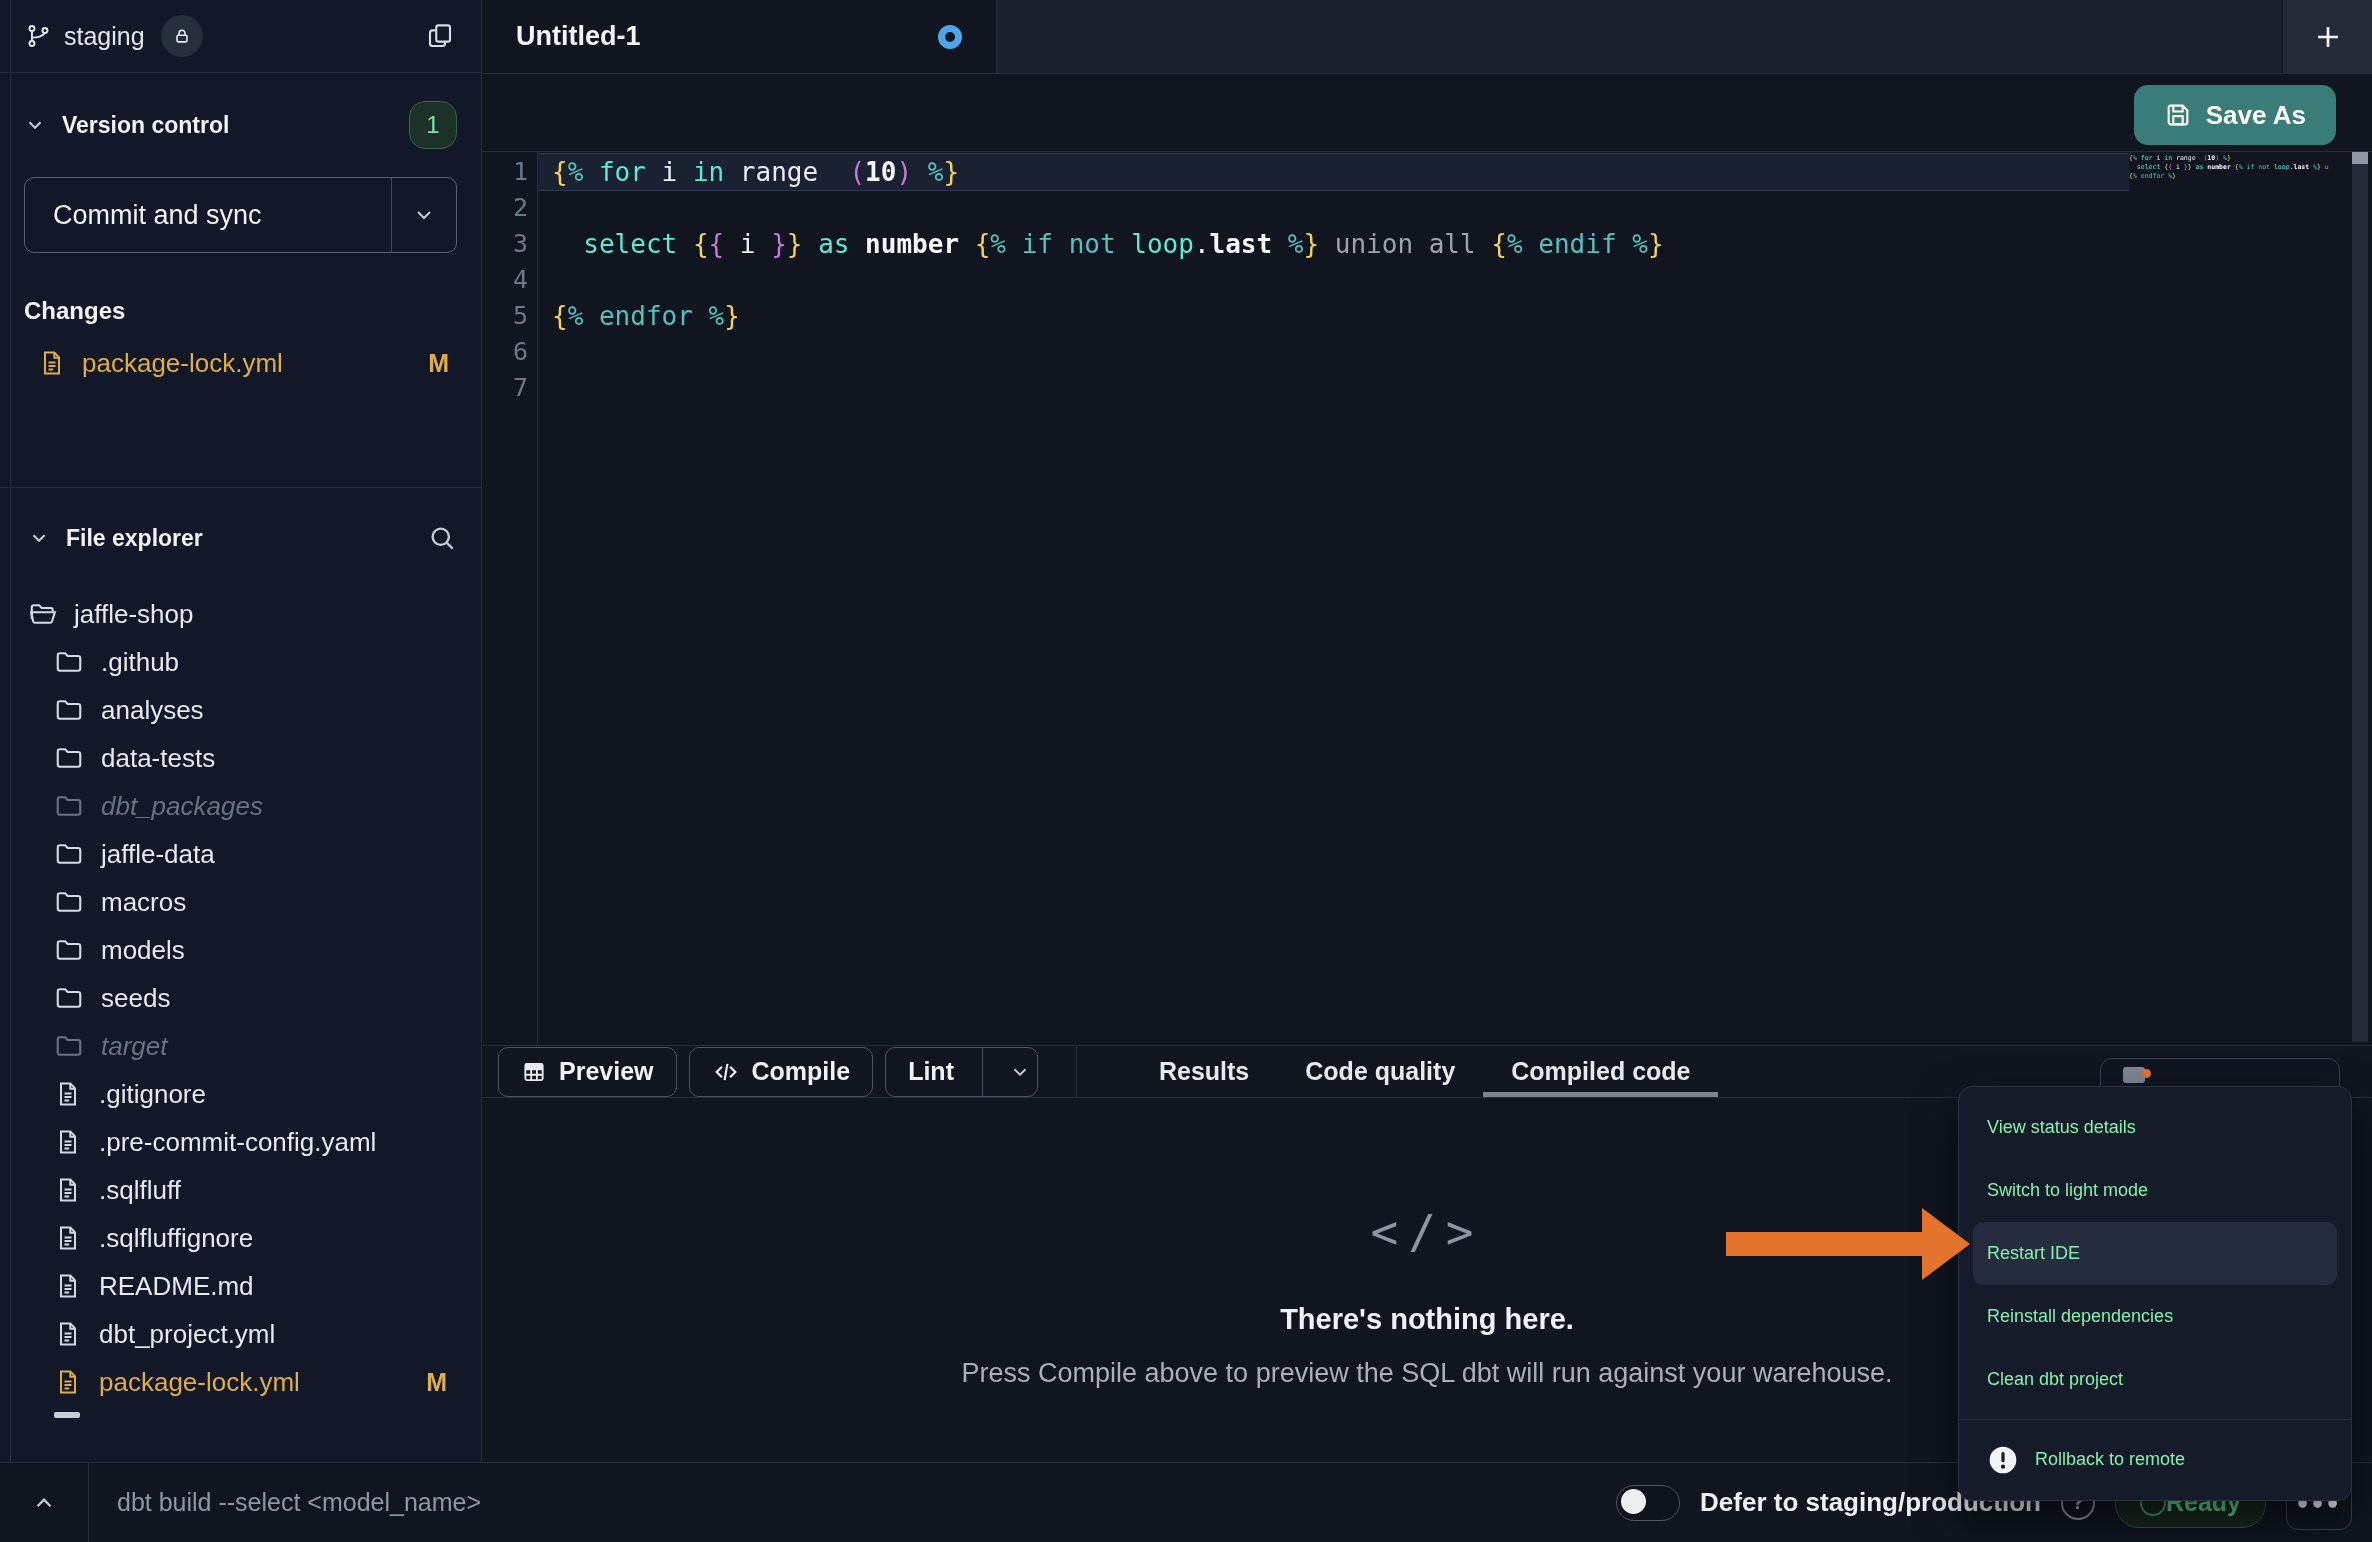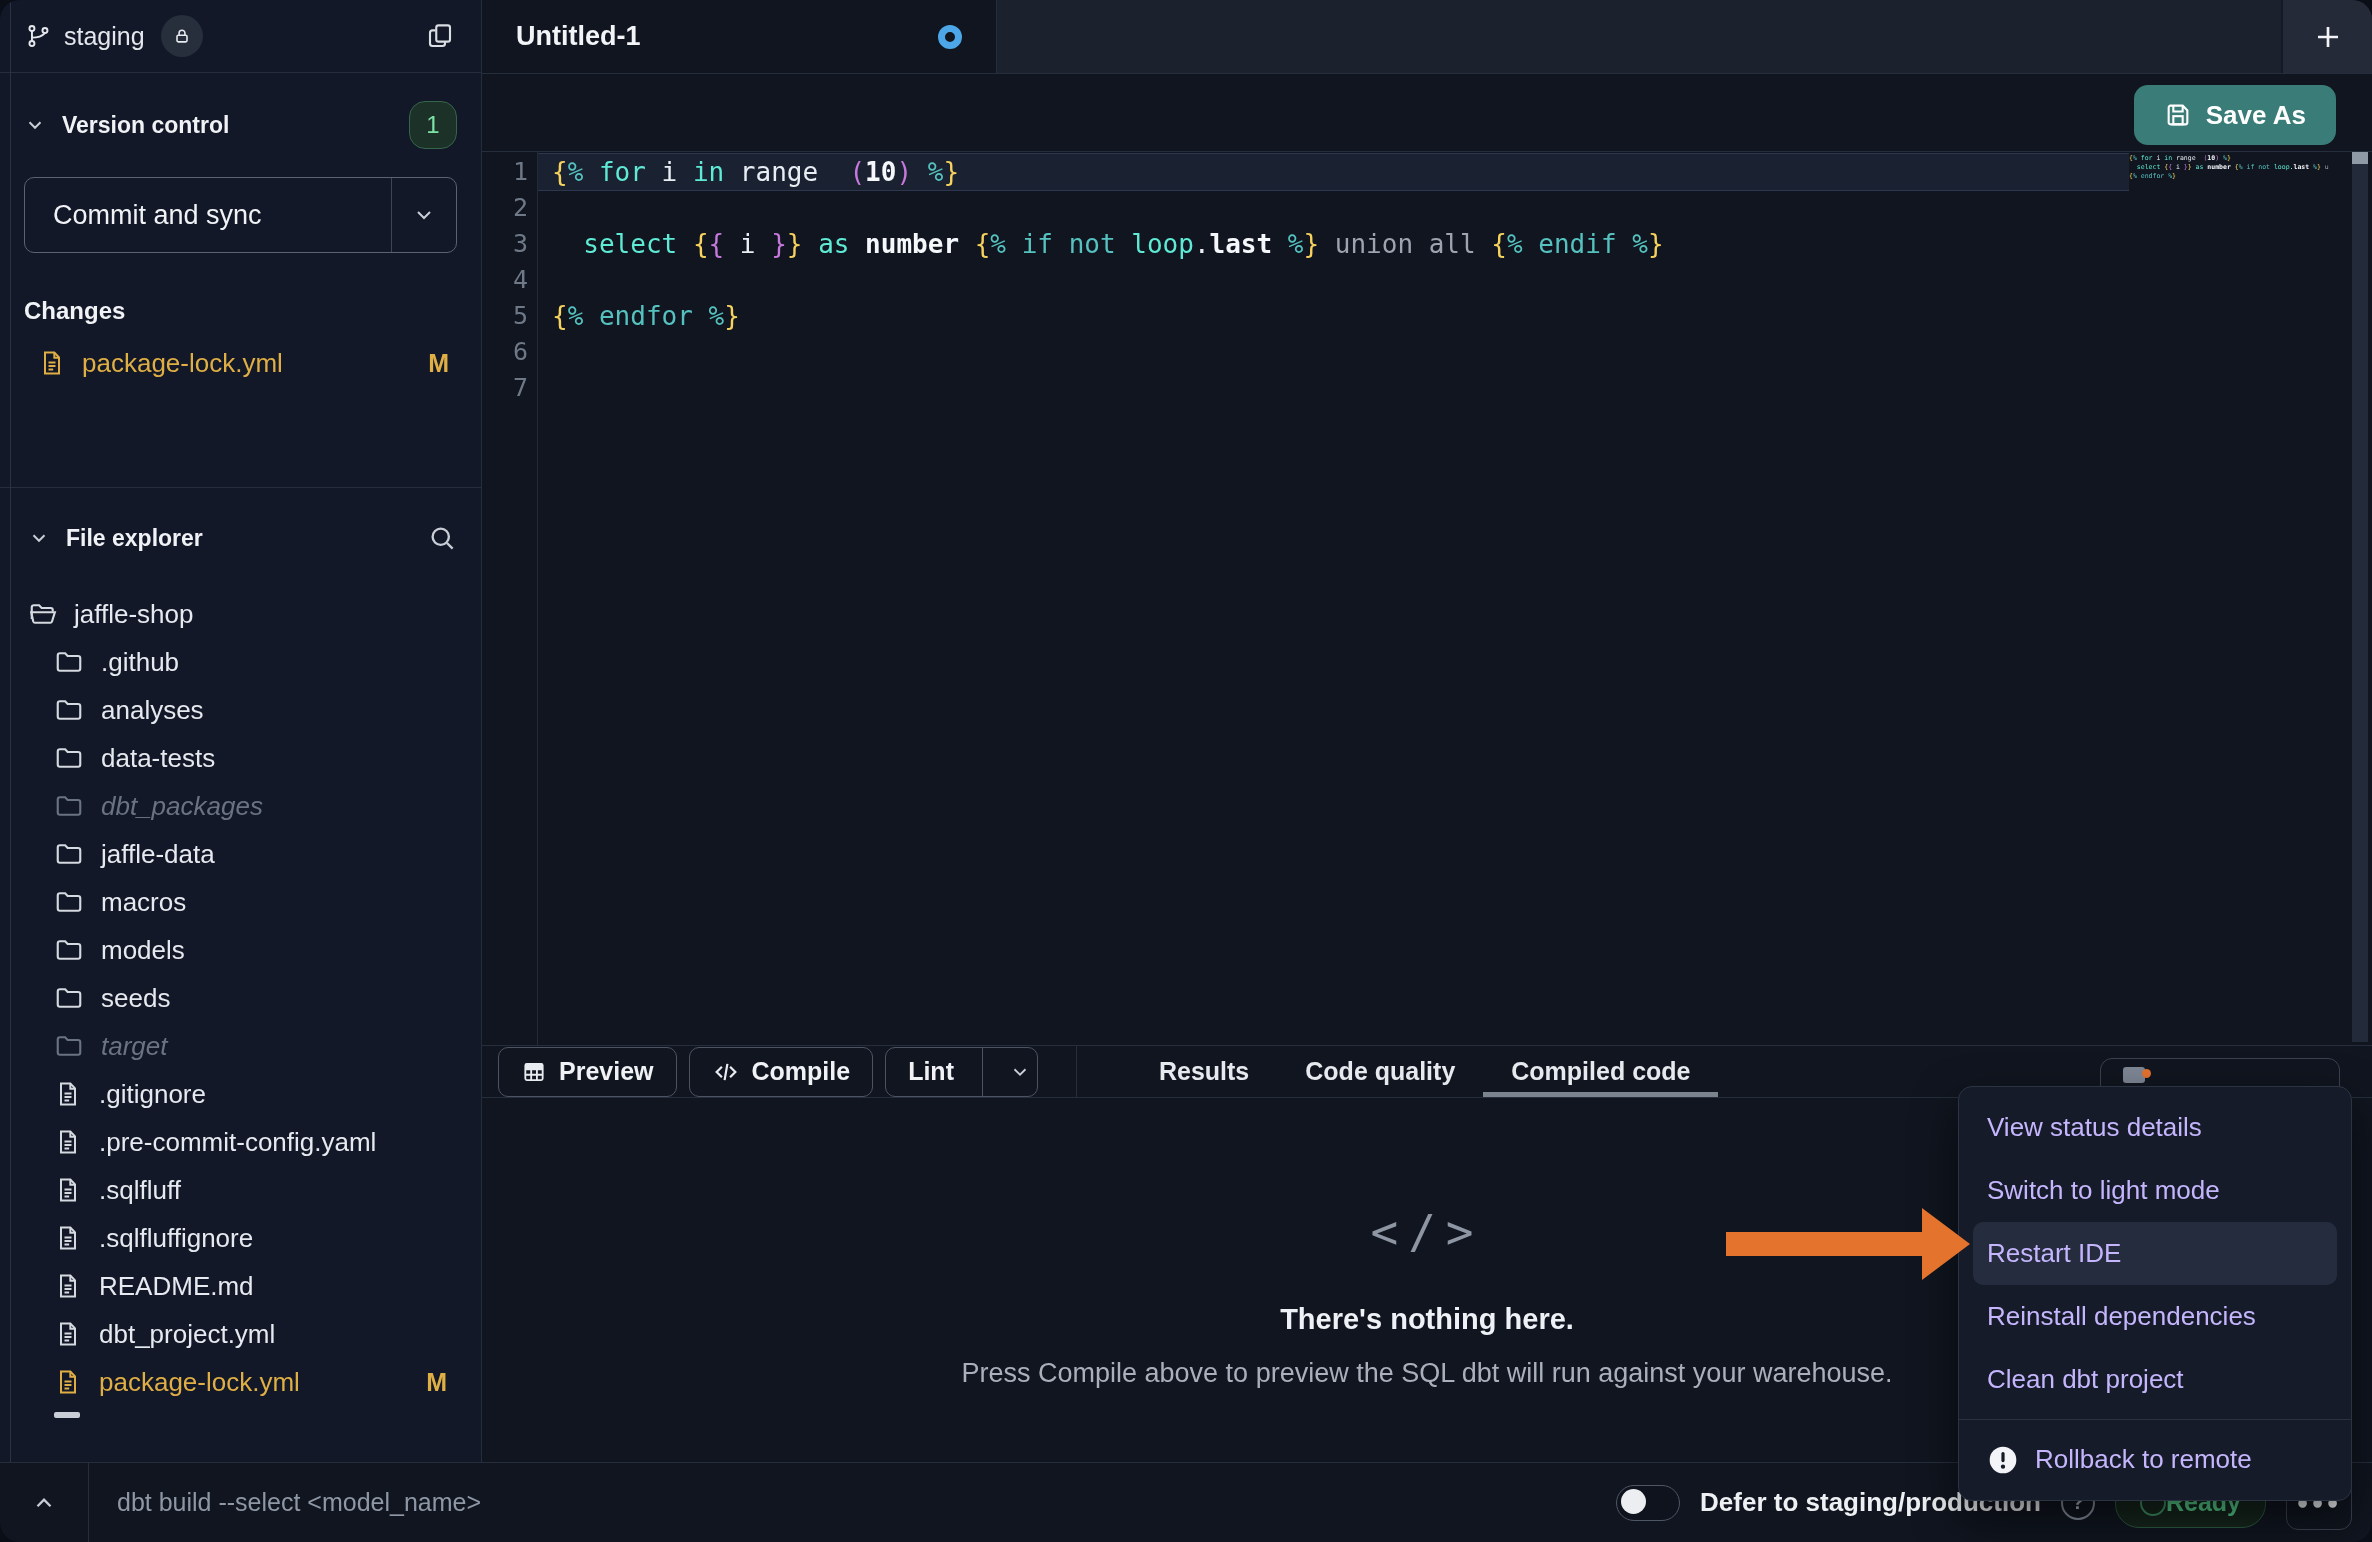--- a/index.html
+++ b/index.html
@@ -1,17 +1,17 @@
 <!DOCTYPE html>
 <html><head>
 <meta charset="utf-8">
 <style>
   html,body{margin:0;padding:0;background:#0a0e17;}
   .app{position:relative;width:2372px;height:1542px;background:#10151F;color:#E8EBF0;
-       font-family:"Liberation Sans",sans-serif;overflow:hidden;border-radius:20px;}
+       font-family:"Liberation Sans",sans-serif;overflow:hidden;}
   svg{display:block;}
 
   
   .sidebar{position:absolute;left:0;top:0;width:481px;height:1462px;background:#121827;
            border-right:1px solid #262E3D;overflow:hidden;}
   .sidebar-edge{position:absolute;left:10px;top:0;width:1px;height:1462px;background:#2B3342;}
   .sb-header{height:72px;border-bottom:1px solid #262E3D;display:flex;align-items:center;padding:0 26px;}
   .branch{display:flex;align-items:center;gap:12px;font-size:25px;color:#E3E7ED;cursor:pointer;}
   .lock-badge{width:42px;height:42px;border-radius:50%;background:#272E3C;display:flex;align-items:center;justify-content:center;margin-left:4px;}
   .copy-btn{margin-left:auto;color:#D9DDE4;cursor:pointer;}
@@ -107,21 +107,21 @@
                 color:#F2F4F8;font-size:20px;letter-spacing:3px;cursor:pointer;}
 
   
   .status-peek{position:absolute;left:2100px;top:1058px;width:240px;height:58px;border:1.5px solid #3A4150;border-radius:12px;
                background:#10151F;z-index:5;display:flex;align-items:flex-start;padding:8px 0 0 22px;box-sizing:border-box;}
   .peek-glyph{position:relative;width:22px;height:16px;background:#7E8694;border-radius:3px;}
   .peek-glyph::after{content:"";position:absolute;right:-6px;top:2px;width:9px;height:9px;border-radius:50%;background:#E4732E;}
   .ctx-menu{position:absolute;left:1958px;top:1086px;width:394px;background:#151B28;border:1px solid #2C3444;border-radius:14px;
             box-shadow:0 18px 44px rgba(0,0,0,.55);padding:9px 0;z-index:10;box-sizing:border-box;}
   .ctx-item{height:63px;margin:0 14px;padding:0 14px;border-radius:10px;display:flex;align-items:center;gap:16px;
-            font-size:26px;color:#c4b5fd;cursor:pointer;}
+            font-size:18px;color:#86efac;cursor:pointer;}
   .ctx-item.hl{background:#242C3D;}
   .ctx-div{height:1px;background:#2A3240;margin:8px 0;}
 
   .arrow{position:absolute;z-index:20;left:1726px;top:1208px;width:244px;height:72px;pointer-events:none;}
   .arrow .shaft{position:absolute;left:0;top:24px;width:198px;height:24px;background:#E4732E;}
   .arrow .head{position:absolute;left:196px;top:0;width:0;height:0;border-top:36px solid transparent;
                border-bottom:36px solid transparent;border-left:48px solid #E4732E;}
 </style>
 </head>
 <body>

